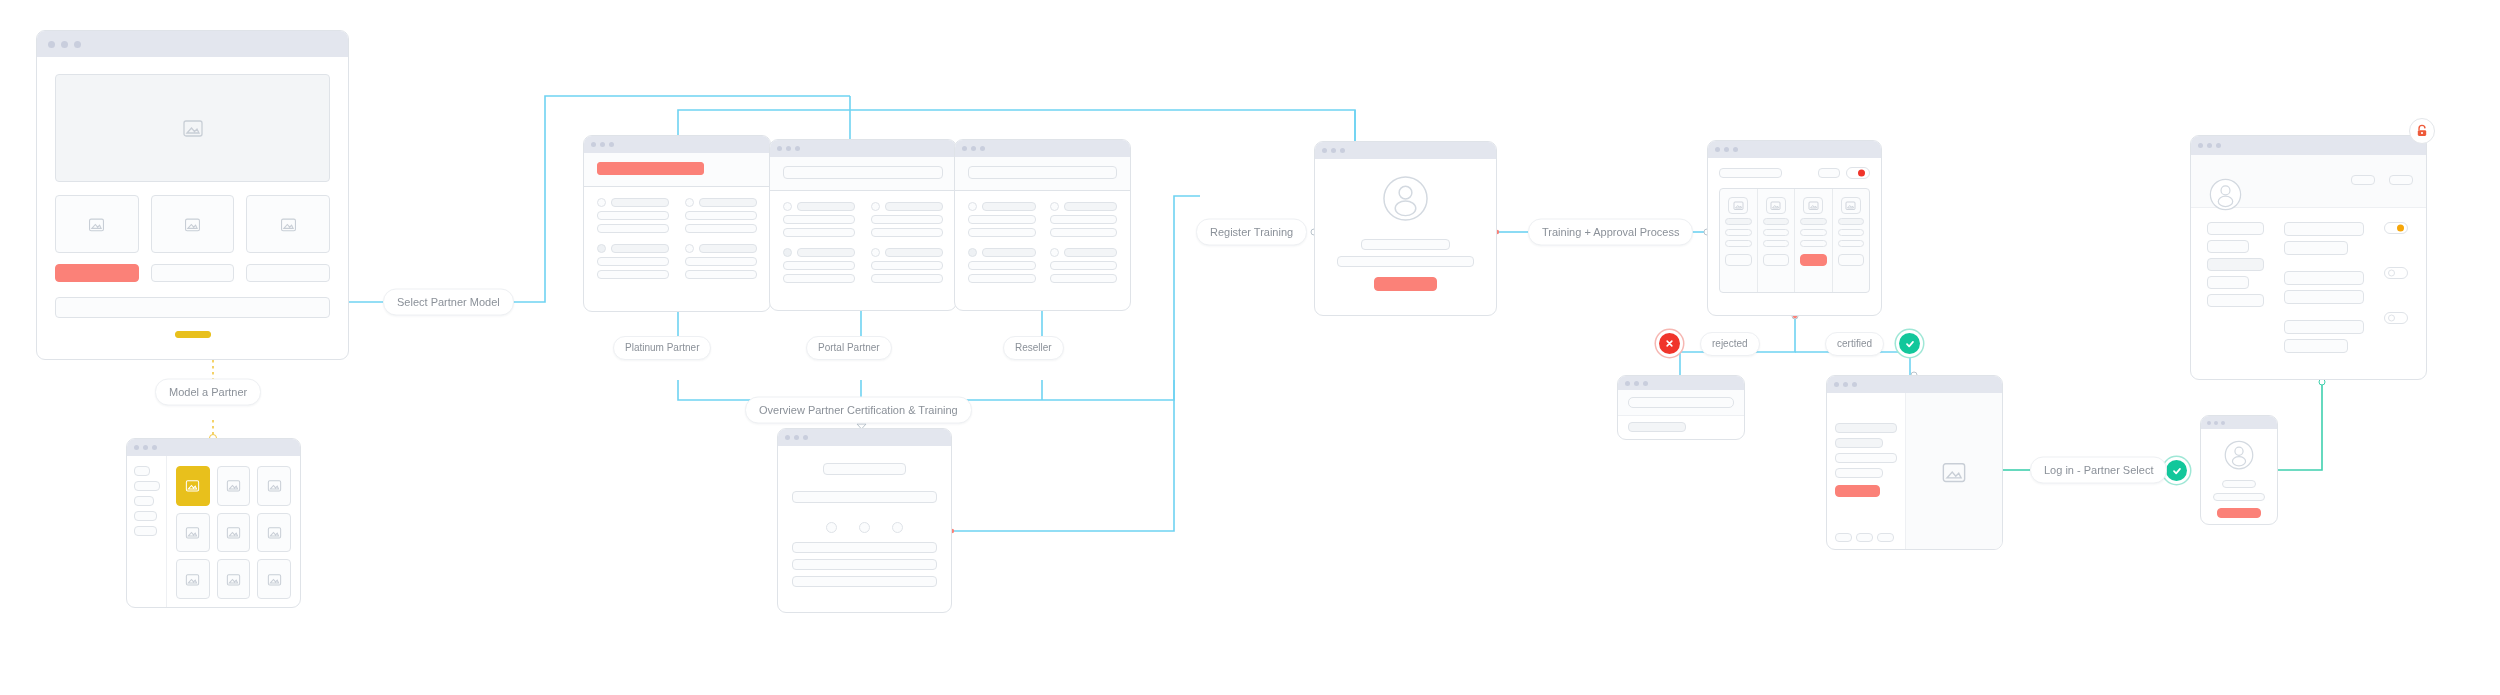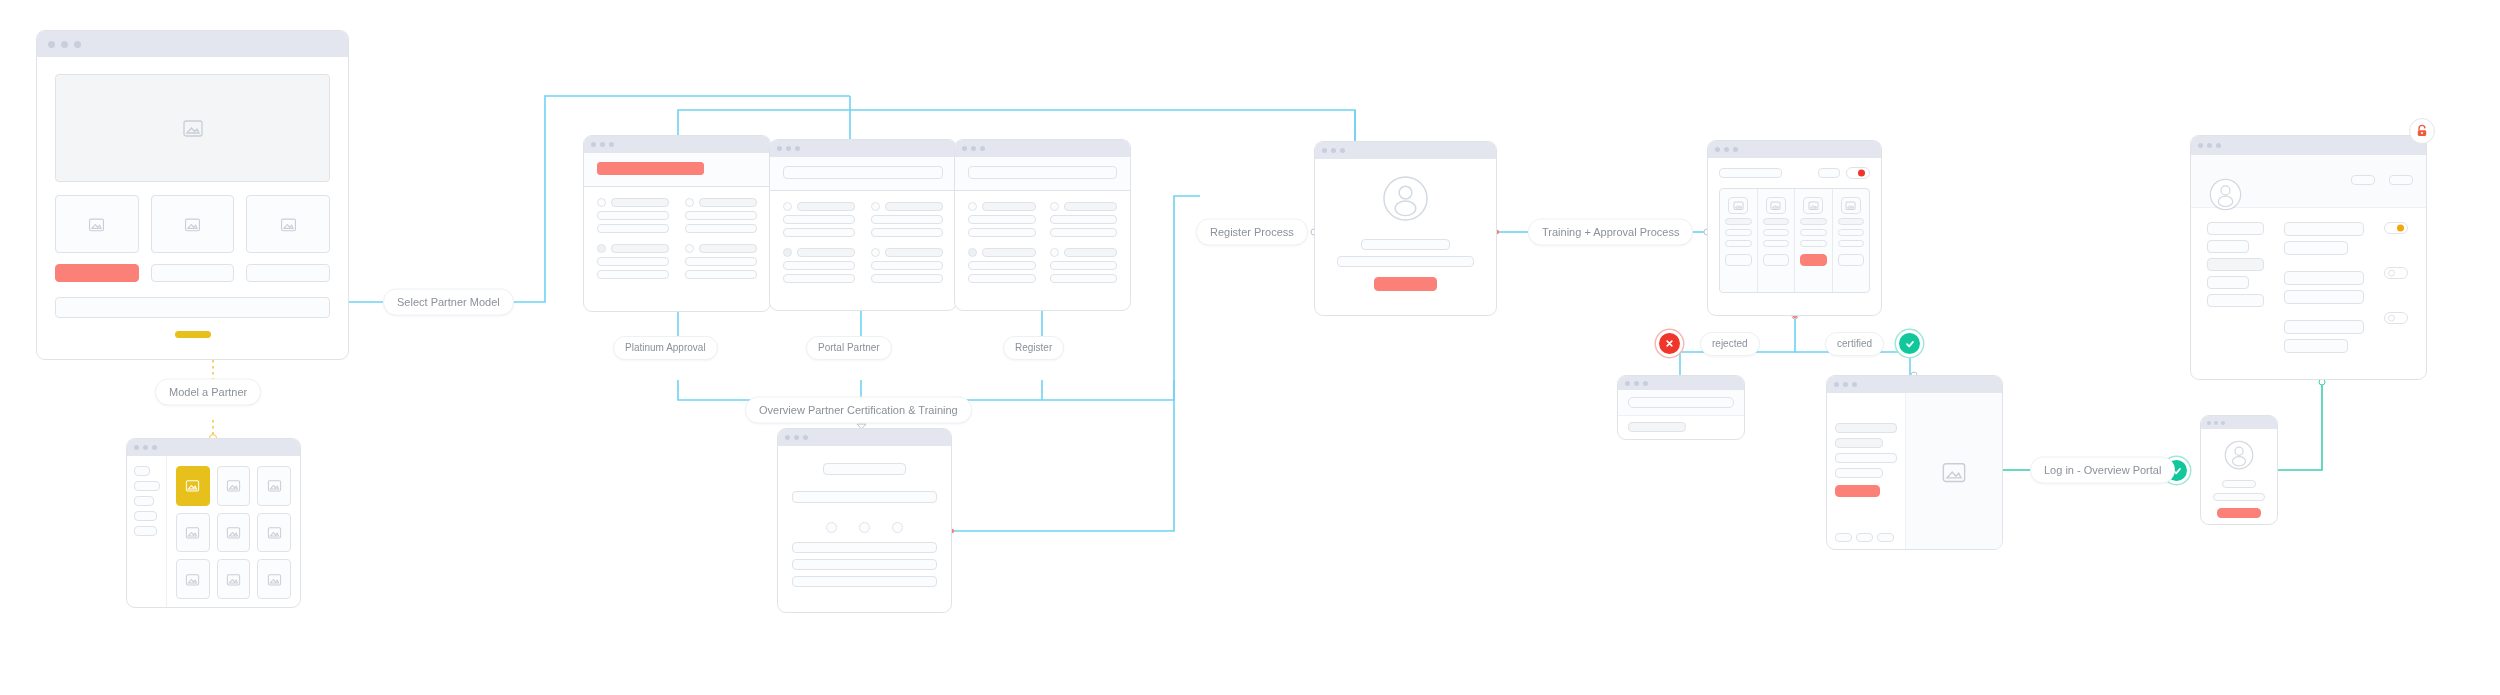--- a/index.html
+++ b/index.html
@@ -646,23 +646,23 @@
   <div class="badge lock" style="left:2409px;top:118px;width:26px;height:26px;">
     <svg width="14" height="14" viewBox="0 0 16 16">
       <path d="M4.6 7 V5 a3.4 3.4 0 0 1 6.8 0" fill="none" stroke="#ee5a3a" stroke-width="1.6"></path>
       <rect x="3.2" y="7" width="9.6" height="6.6" rx="1.5" fill="#ee5a3a"></rect>
       <circle cx="8" cy="10.3" r="1.25" fill="#fff"></circle>
     </svg>
   </div>
 
   <span class="lbl" style="left:155px;top:392px;transform:translateY(-50%);">Model a Partner</span>
   <span class="lbl" style="left:383px;top:302px;transform:translateY(-50%);">Select Partner Model</span>
-  <span class="lbl small" style="left:613px;top:348px;transform:translateY(-50%);">Platinum Approval</span>
+  <span class="lbl small" style="left:613px;top:348px;transform:translateY(-50%);">Platinum Partner</span>
   <span class="lbl small" style="left:806px;top:348px;transform:translateY(-50%);">Portal Partner</span>
-  <span class="lbl small" style="left:1003px;top:348px;transform:translateY(-50%);">Register</span>
+  <span class="lbl small" style="left:1003px;top:348px;transform:translateY(-50%);">Reseller</span>
   <span class="lbl" style="left:745px;top:410px;transform:translateY(-50%);">Overview Partner Certification &amp; Training</span>
-  <span class="lbl" style="left:1196px;top:232px;transform:translateY(-50%);">Register Process</span>
+  <span class="lbl" style="left:1196px;top:232px;transform:translateY(-50%);">Register Training</span>
   <span class="lbl" style="left:1528px;top:232px;transform:translateY(-50%);">Training + Approval Process</span>
   <span class="lbl small" style="left:1700px;top:344px;transform:translateY(-50%);">rejected</span>
   <span class="lbl small" style="left:1825px;top:344px;transform:translateY(-50%);">certified</span>
-  <span class="lbl" style="left:2030px;top:470px;transform:translateY(-50%);">Log in - Overview Portal</span>
+  <span class="lbl" style="left:2030px;top:470px;transform:translateY(-50%);">Log in - Partner Select</span>
 
 </div>
 
 </body></html>

